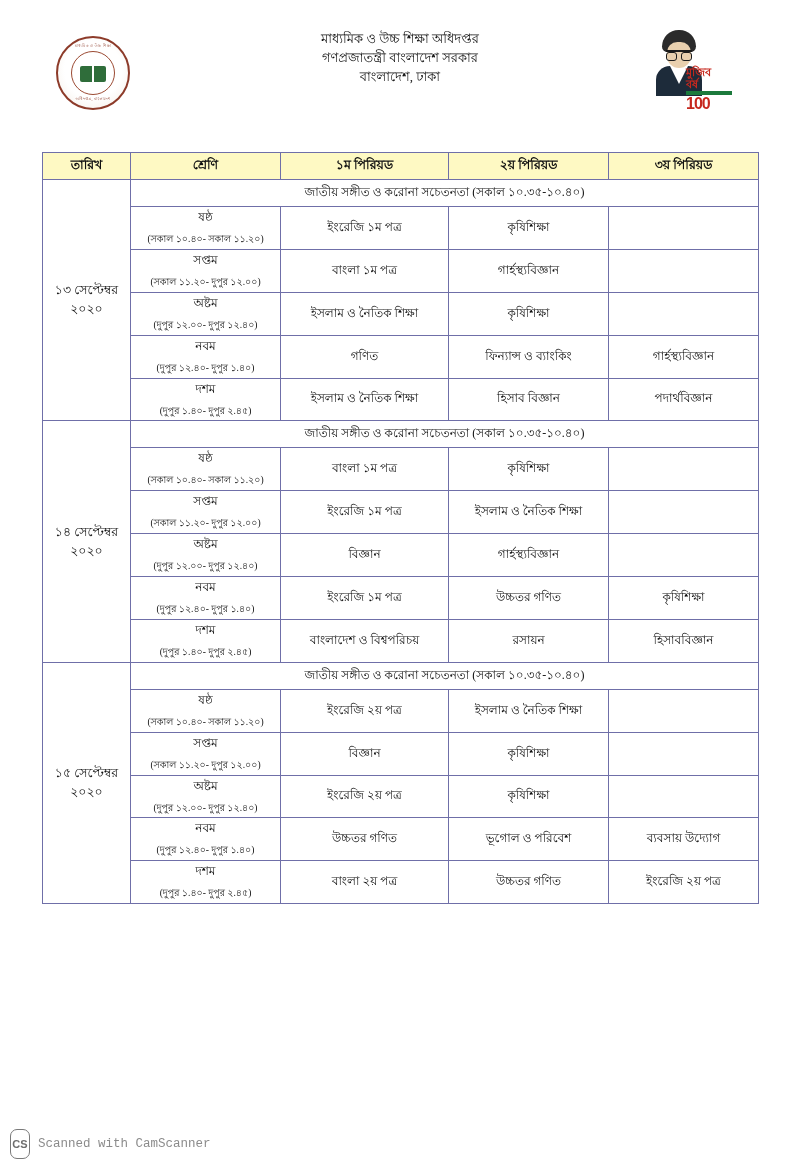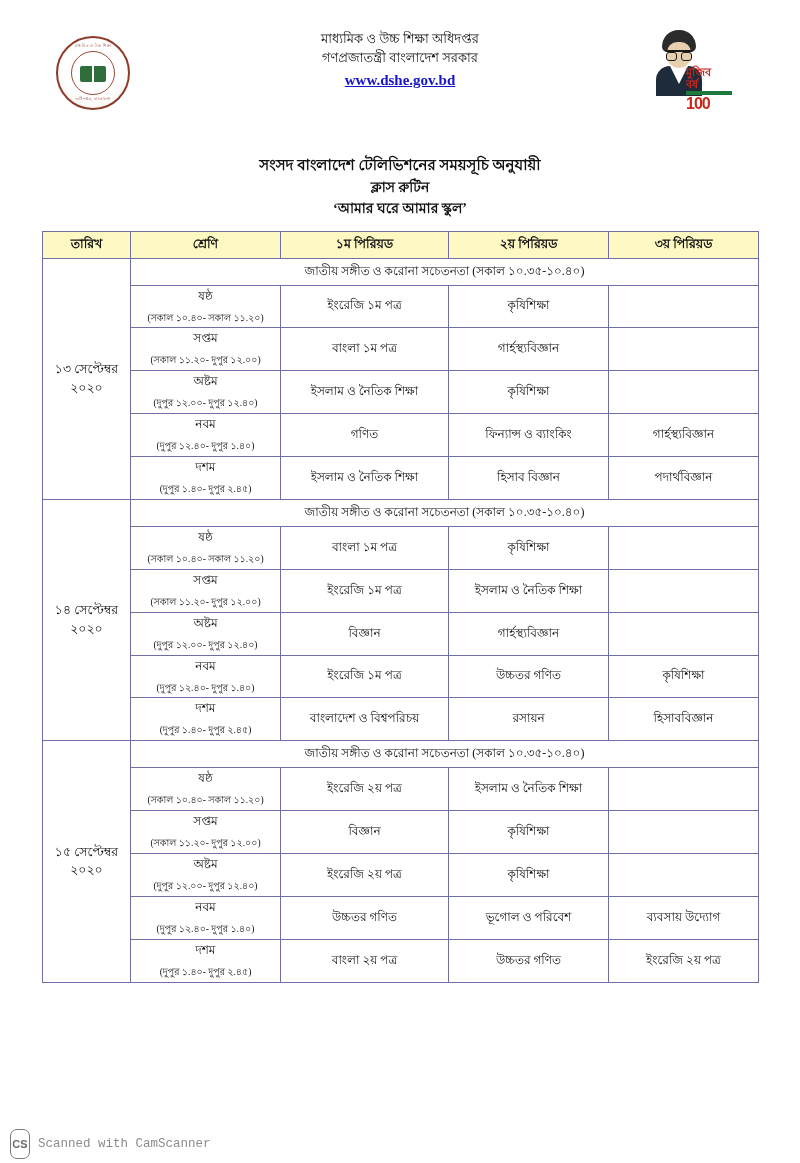--- a/index.html
+++ b/index.html
@@ -269,29 +269,24 @@
         <div class="m-red">মুজিব</div>
         <div class="m-red">বর্ষ</div>
         <div class="m-bar"></div>
         <div class="m-hundred">100</div>
       </div>
     </div>
 
     <div class="head-lines">
       <div>মাধ্যমিক ও উচ্চ শিক্ষা অধিদপ্তর</div>
       <div>গণপ্রজাতন্ত্রী বাংলাদেশ সরকার</div>
-      <div class="head-url">www.dshe.gov.bd</div>
+      <div>বাংলাদেশ, ঢাকা</div>
     </div>
   </div>
 
-  <div class="title-block">
-    <div class="t1">সংসদ বাংলাদেশ টেলিভিশনের সময়সূচি অনুযায়ী</div>
-    <div class="t2">ক্লাস রুটিন</div>
-    <div class="t3">‘আমার ঘরে আমার স্কুল’</div>
-  </div>
 
   <div class="table-wrap">
     <table class="routine">
       <colgroup>
         <col class="col-date">
           <col class="col-class">
           <col class="col-p1">
           <col class="col-p2">
           <col class="col-p3">
       </colgroup>

